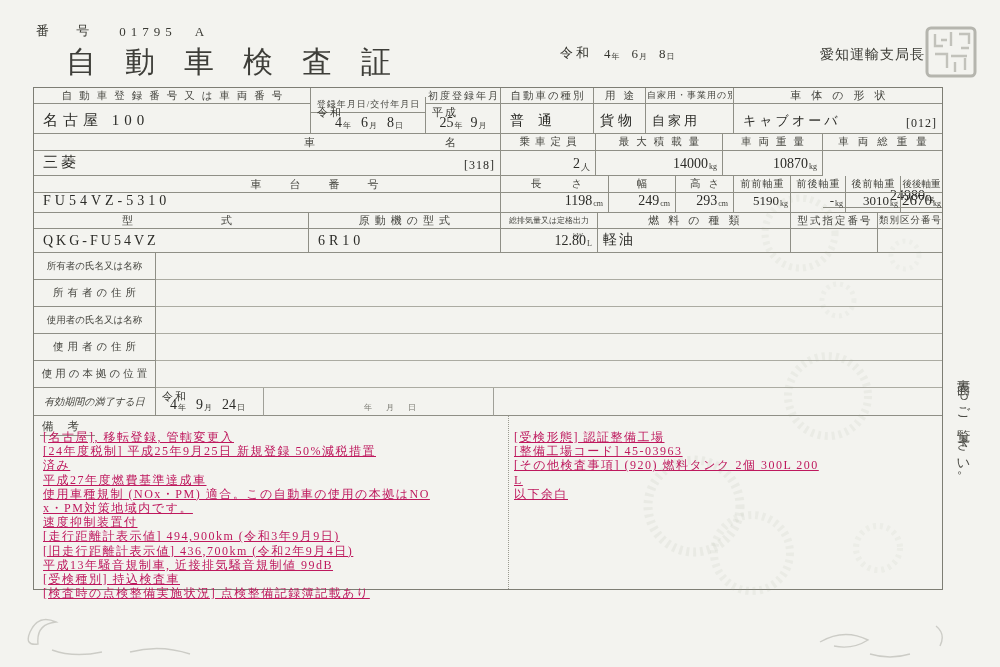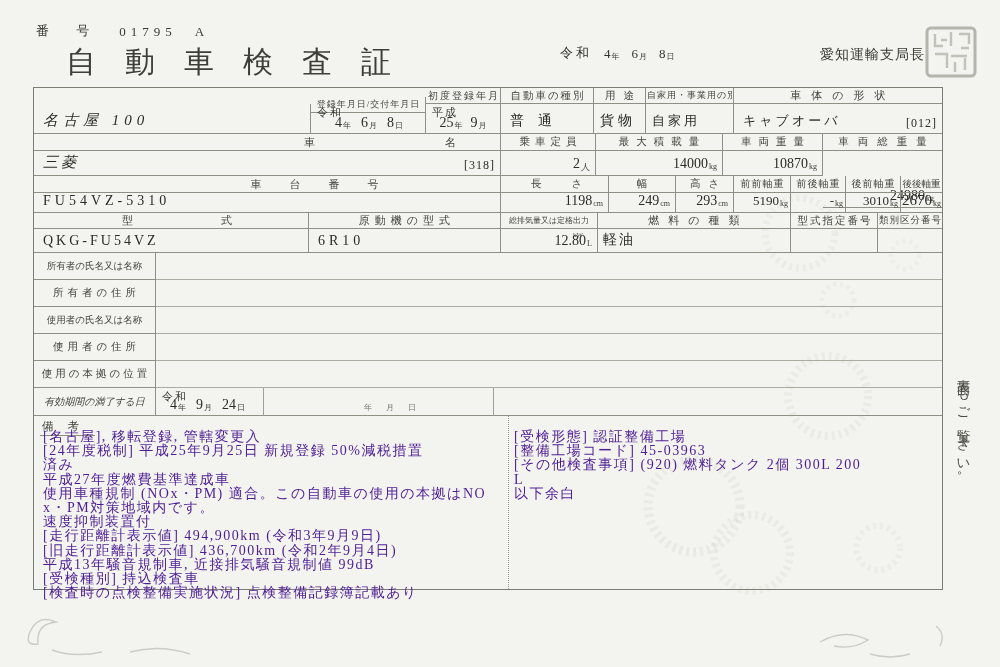--- a/index.html
+++ b/index.html
@@ -19,37 +19,37 @@
   .num{display:flex;align-items:flex-end;justify-content:flex-end;padding:0 5px 3px 0;white-space:nowrap;color:#2b2b27;}
   .bl{display:flex;align-items:flex-end;justify-content:flex-start;padding:0 0 3px 9px;white-space:nowrap;color:#2b2b27;}
   .u{font-size:8px;line-height:10px;margin-left:1px;letter-spacing:0;text-indent:0;color:#3c3c36;}
   .n{font-size:14px;}
   .n13{font-size:13px;}
   .dpair{display:flex;align-items:flex-end;}
   .era{position:absolute;top:1px;left:6px;font-size:11px;letter-spacing:2px;color:#35352f;}
   .dl{position:absolute;bottom:2px;display:flex;align-items:flex-end;white-space:nowrap;color:#2b2b27;}
   .f7{font-size:7px;}.f8{font-size:8px;}.f9{font-size:9px;}.f95{font-size:9.5px;}
   .f10{font-size:10px;}.f105{font-size:10.5px;}.f11{font-size:11px;}
-  .f125{font-size:15px;}.f13{font-size:13px;}.f14{font-size:14px;}.f15{font-size:15px;font-style:italic;}
+  .f125{font-size:15px;}.f13{font-size:13px;}.f14{font-size:14px;}.f15{font-size:15px;}
   .lh15{line-height:15px;}.lh16{line-height:16px;}
   .sp1{letter-spacing:1px;text-indent:1px;}
   .sp2{letter-spacing:2px;text-indent:2px;}
   .sp3{letter-spacing:3px;text-indent:3px;}
   .sp4{letter-spacing:4px;text-indent:4px;}
   .sp5{letter-spacing:5px;text-indent:5px;}
   .sp7{letter-spacing:7px;text-indent:7px;}
   .sp8{letter-spacing:8px;text-indent:8px;}
   .sp9{letter-spacing:9px;text-indent:9px;}
   .sp10{letter-spacing:10px;text-indent:10px;}
   .sp28{letter-spacing:28px;text-indent:28px;}
   .sp30{letter-spacing:30px;text-indent:30px;}
   .sp88{letter-spacing:88px;text-indent:88px;}
   .sp130{letter-spacing:130px;text-indent:130px;}
   .ls2{letter-spacing:2px;}.ls3{letter-spacing:3px;}.ls4{letter-spacing:4px;}.ls5{letter-spacing:5px;}
-  .rl{height:14.2px;line-height:14.2px;font-size:14px;letter-spacing:1.5px;white-space:nowrap;color:#4c1d95;}
+  .rl{height:14.2px;line-height:14.2px;font-size:12px;letter-spacing:1.5px;white-space:nowrap;color:#be185d;text-decoration:underline;}
   .code{position:absolute;bottom:2px;font-size:12px;letter-spacing:1px;color:#2b2b27;}
   #tbl{position:absolute;left:33px;top:87px;width:908px;height:501px;border:1px solid #7d7d74;}
   #sidenote{position:absolute;left:954px;top:368px;writing-mode:vertical-rl;font-size:13.5px;letter-spacing:5px;color:#4b4b45;}
   .overlay{position:absolute;left:0;top:0;pointer-events:none;}
 </style>
 </head>
 <body>
 
 <div id="paper">
 
@@ -79,20 +79,21 @@
 
   <div class="c" style="left:820px;top:46px;font-size:14px;letter-spacing:1px;color:#3a3a34;">愛知運輸支局長</div>
 
   <svg class="c" style="left:925px;top:26px;" width="52" height="52" viewBox="0 0 52 52">
     <rect x="2" y="2" width="48" height="48" rx="4" fill="none" stroke="#b5b5ae" stroke-width="3"></rect>
     <path d="M10 8 v12 h8 M26 6 v14 M34 8 h10 v10 M10 28 h12 v14 M26 30 h16 M30 36 v10 M40 32 v12 M16 14 h6 M36 22 h8" fill="none" stroke="#bcbcb5" stroke-width="2.4" opacity="0.9"></path>
   </svg>
 
   <div id="tbl">
 
+    <div class="c bR bB hdr f105 sp7 lh15" style="left:0;top:0;width:277px;height:16px;">自動車登録番号又は車両番号</div>
     <div class="c bR bB hdr f9 sp1 lh15" style="left:277px;top:0;width:115px;height:16px;margin-top:9px;">登録年月日/交付年月日</div>
     <div class="c bR bB hdr f10 sp2 lh15" style="left:392px;top:0;width:75px;height:16px;">初度登録年月</div>
     <div class="c bR bB hdr f105 sp2 lh15" style="left:467px;top:0;width:93px;height:16px;">自動車の種別</div>
     <div class="c bR bB hdr f105 sp8 lh15" style="left:560px;top:0;width:52px;height:16px;">用途</div>
     <div class="c bR bB hdr f9 sp1 lh15" style="left:612px;top:0;width:88px;height:16px;">自家用・事業用の別</div>
     <div class="c bB hdr f11 sp10 lh15" style="left:700px;top:0;width:208px;height:16px;">車体の形状</div>
 
     <div class="c bR bB bl f15 ls5" style="left:0;top:16px;width:277px;height:30px;">名古屋 100</div>
     <div class="c bR bB" style="left:277px;top:16px;width:115px;height:30px;">
       <span class="era">令和</span>

